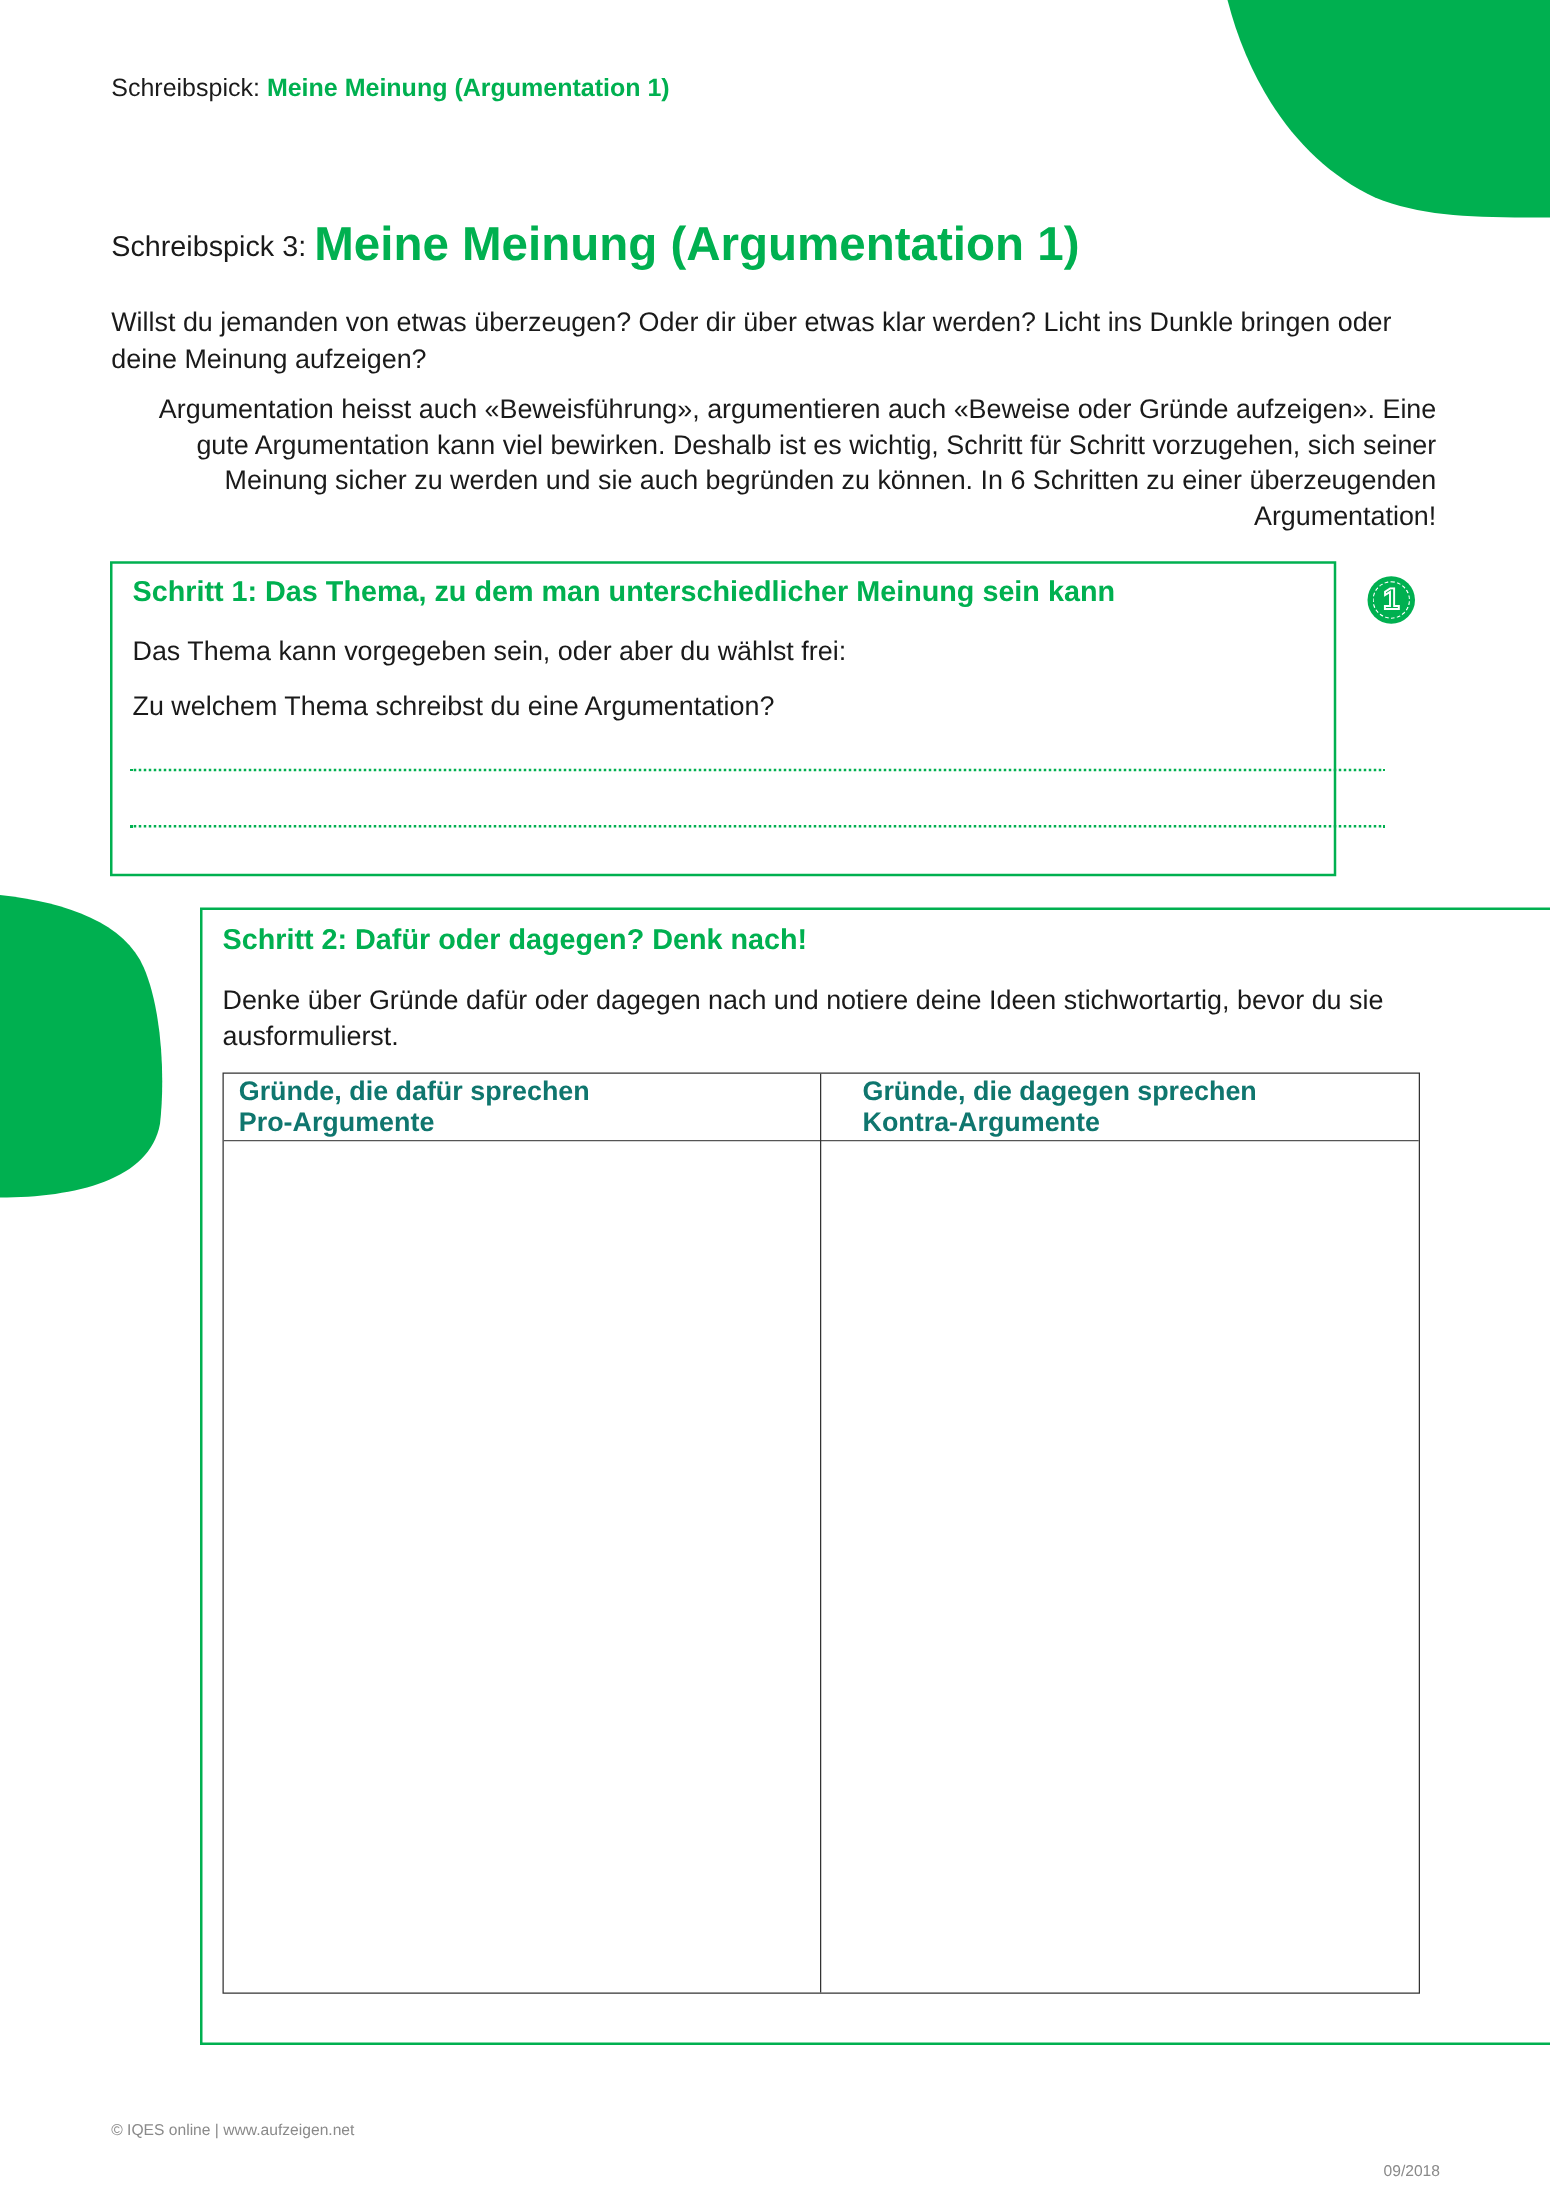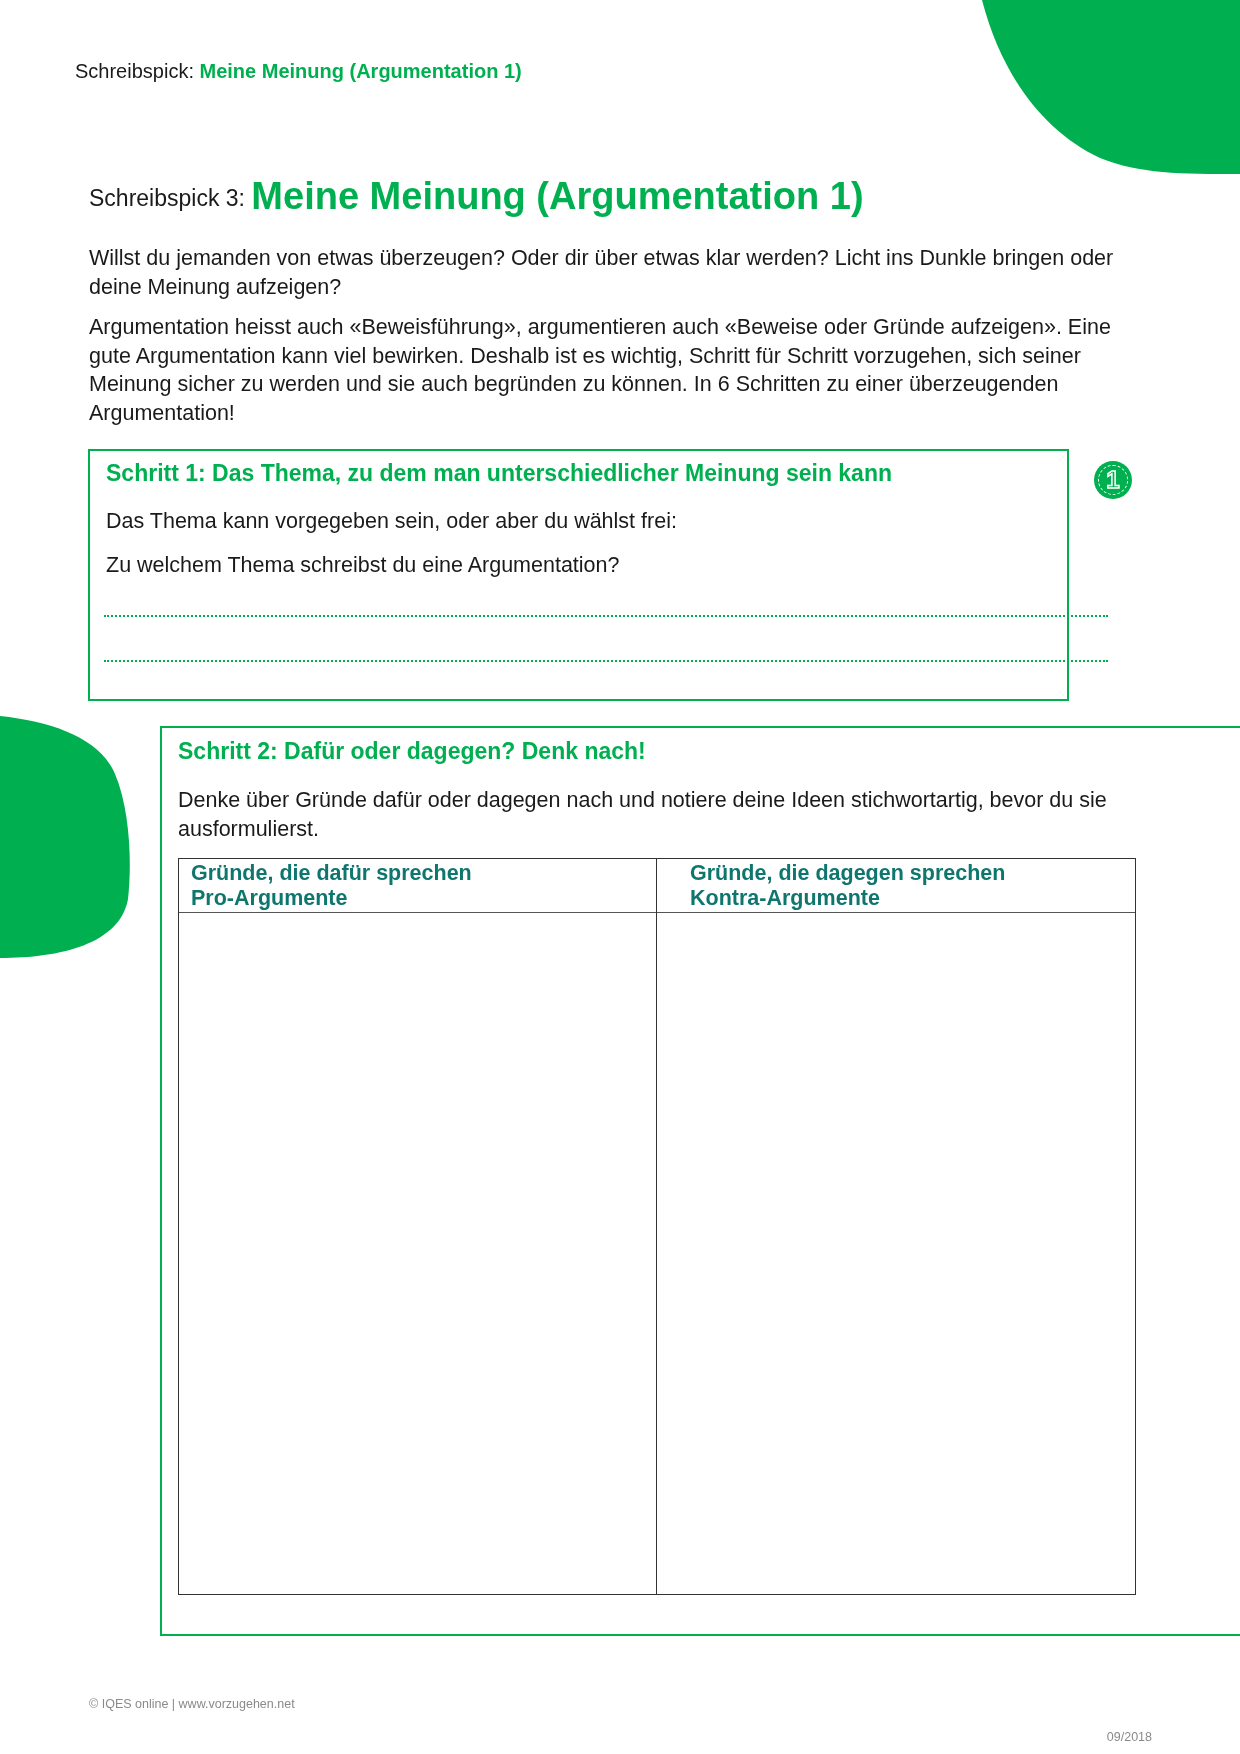--- a/index.html
+++ b/index.html
@@ -1,25 +1,25 @@
 <!DOCTYPE html>
 <html><head>
 <meta charset="utf-8">
 <style>
   html, body { margin: 0; padding: 0; background: #ffffff; }
   body { width: 1240px; height: 1754px; position: relative; overflow: hidden;
          font-family: "Liberation Sans", sans-serif; color: #1a1a1a; }
   .blob { position: absolute; }
-  .running-head { position: absolute; left: 75px; top: 60px; font-size: 20px; }
+  .running-head { position: absolute; left: 89px; top: 60px; font-size: 20px; }
   .running-head .accent { color: #00b050; font-weight: bold; }
   .title { position: absolute; left: 89px; top: 175px; font-size: 23px; white-space: nowrap; }
   .title .big { color: #00b050; font-weight: bold; font-size: 38px; vertical-align: -3px; }
   .para { position: absolute; left: 89px; width: 1060px; font-size: 21.5px; line-height: 28.5px; }
   .p1 { top: 244px; }
-  .p2 { top: 313px; }
+  .p2 { top: 313px; text-align: right; }
   .box { position: absolute; border: 2px solid #00b050; box-sizing: border-box; }
   .box1 { left: 88px; top: 449px; width: 981px; height: 252px; }
   .box2 { left: 160px; top: 726px; width: 1182px; height: 910px; }
   .box-title { position: absolute; color: #00b050; font-weight: bold; font-size: 23px; white-space: nowrap; }
   .box-text { position: absolute; font-size: 21.5px; line-height: 28.5px; }
   .badge { position: absolute; left: 1004px; top: 10px; width: 38px; height: 38px; border-radius: 50%;
            background: #00b050; display: flex; align-items: center; justify-content: center; }
   .badge-inner { width: 30px; height: 30px; border-radius: 50%; border: 1px dashed #ffffff;
                  box-sizing: border-box; display: flex; align-items: center; justify-content: center;
                  color: #00b050; font-weight: bold; font-size: 24px;
@@ -87,14 +87,14 @@
         <div>Gründe, die dagegen sprechen</div>
         <div>Kontra-Argumente</div>
       </div>
     </div>
     <div class="col-divider"></div>
     <div class="cell cell-left"></div>
     <div class="cell cell-right"></div>
   </div>
 </div>
 
-<div class="footer footer-left">© IQES online | www.vorzugehen.net</div>
+<div class="footer footer-left">© IQES online | www.aufzeigen.net</div>
 <div class="footer footer-right">09/2018</div>
 
 </body></html>

